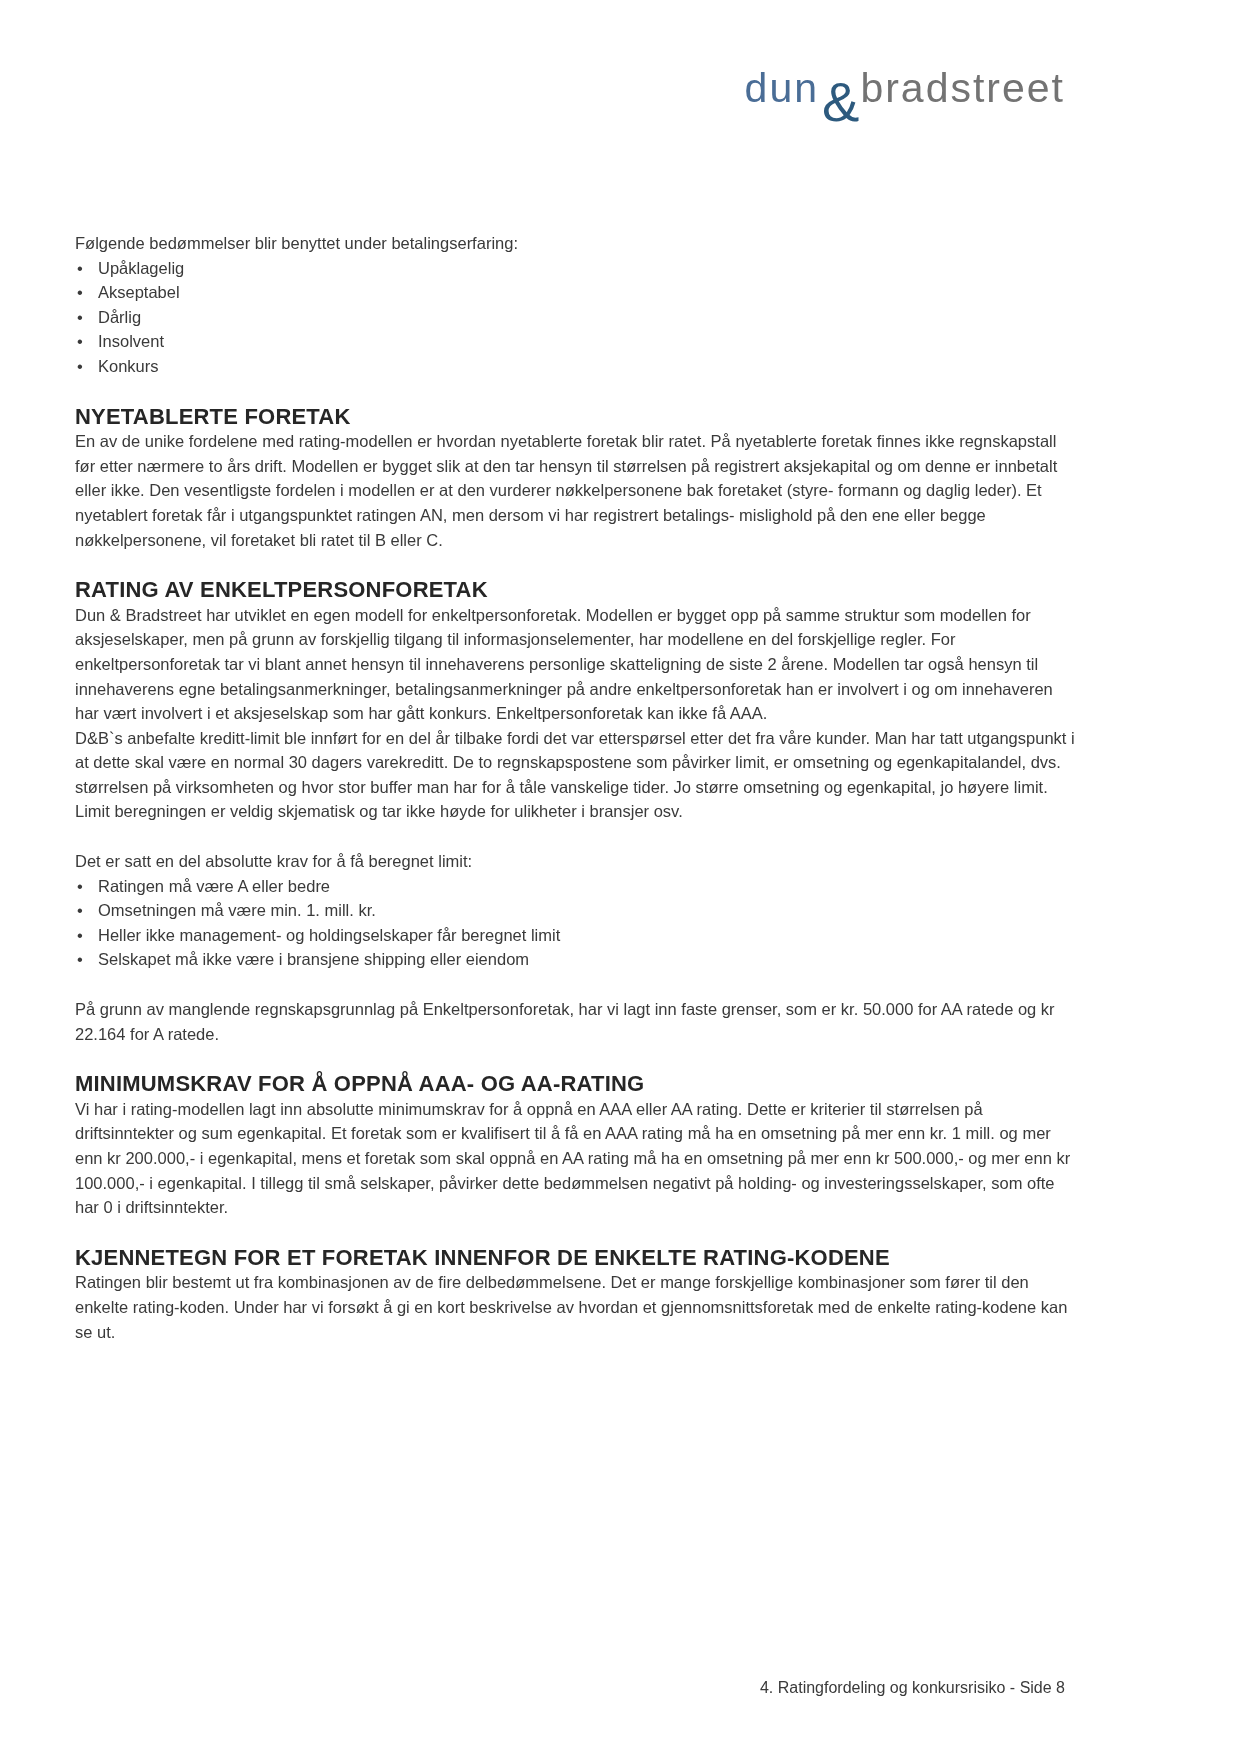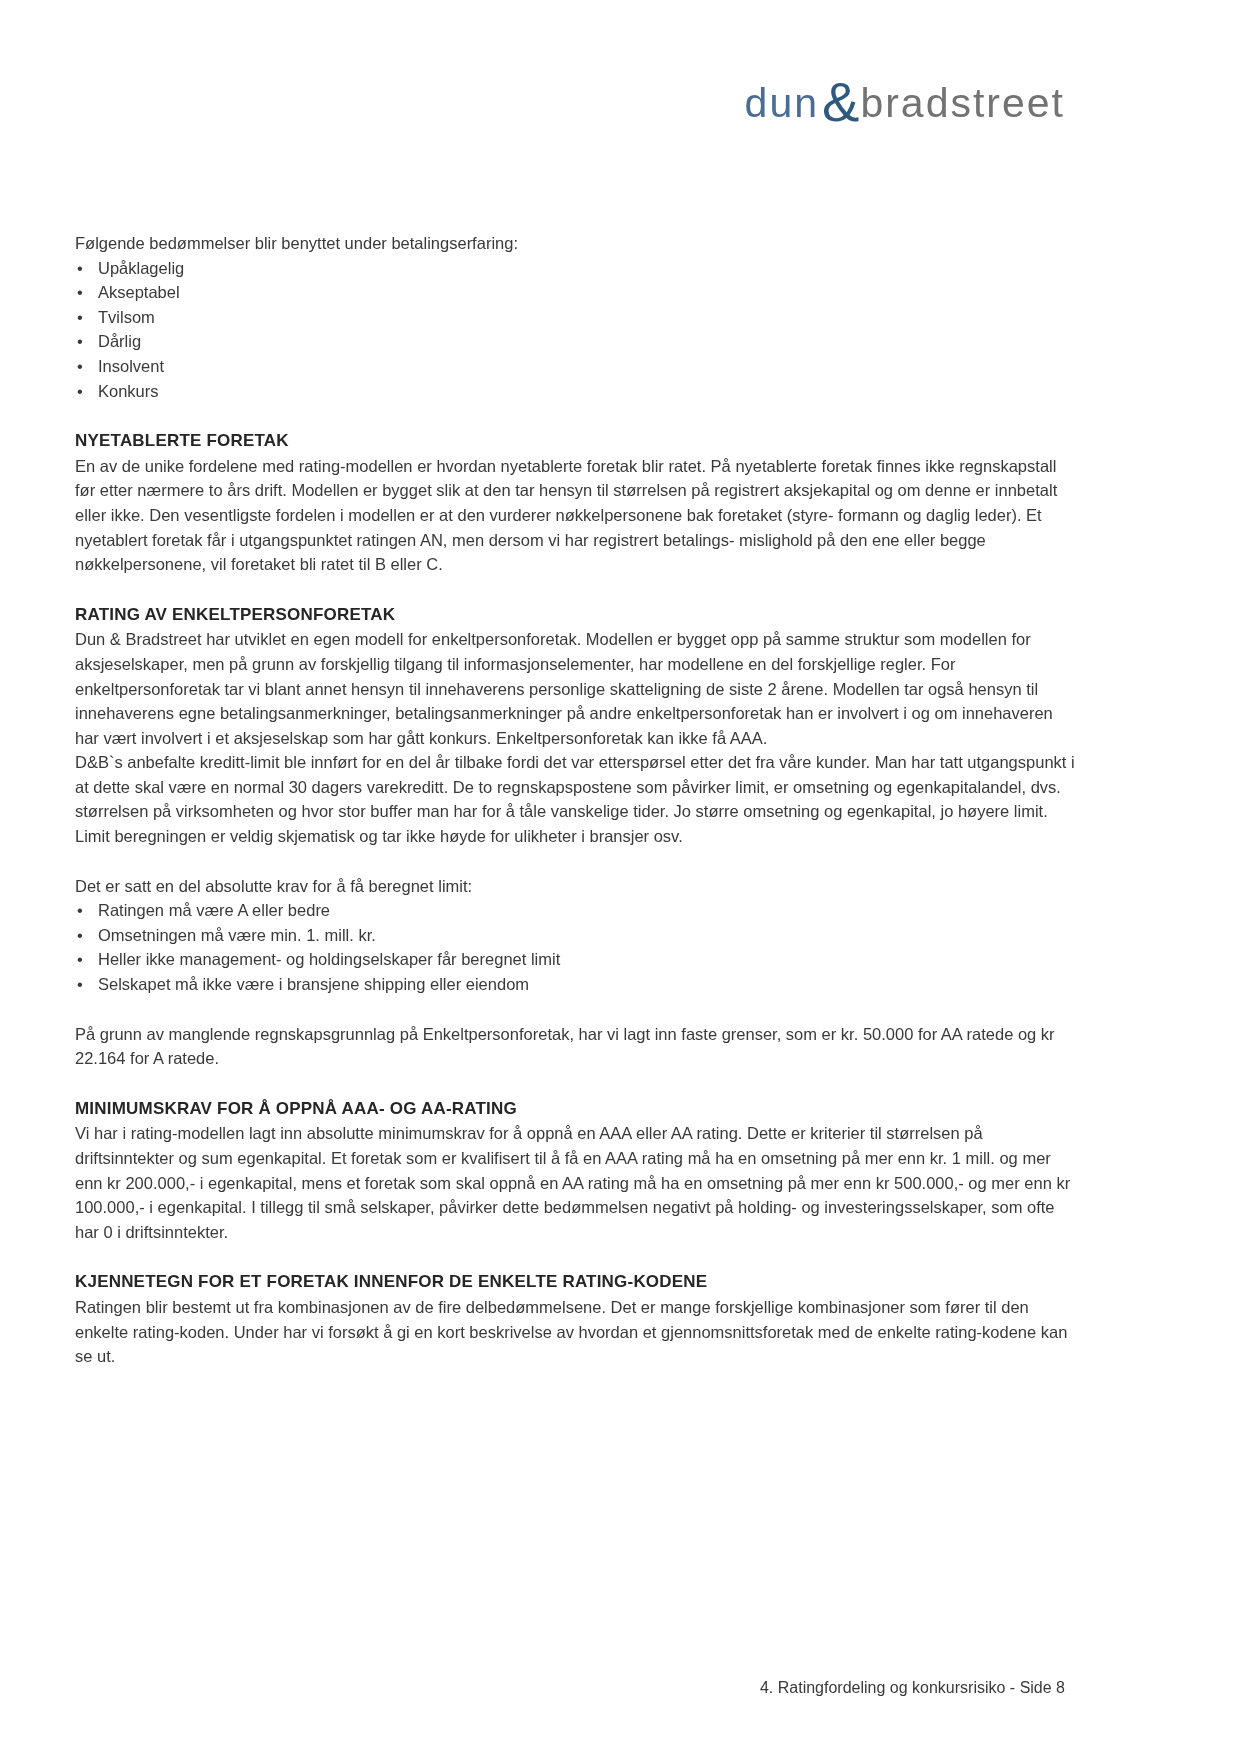--- a/index.html
+++ b/index.html
@@ -13,21 +13,21 @@
     color: #3a3a3a;
     overflow: hidden;
   }
 
   
   .logo {
     position: absolute;
     top: 68px;
     right: 176px;
     display: flex;
-    align-items: flex-end;
+    align-items: flex-start;
     line-height: 1;
     user-select: none;
   }
   .logo-dun {
     font-size: 41px;
     font-weight: 400;
     letter-spacing: 2px;
     color: #4a6d96;
   }
   .logo-amp {
@@ -59,21 +59,21 @@
   .content li { position: relative; padding-left: 23px; }
   .content li::before {
     content: "\2022";
     position: absolute;
     left: 2px;
     top: 0;
     color: #3a3a3a;
   }
   h3.sec-heading {
     margin: 26px 0 0 0;
-    font-size: 17px;
+    font-size: 22px;
     line-height: 24.6px;
     font-weight: bold;
     color: #262626;
     letter-spacing: 0.2px;
   }
   .gap-top { margin-top: 25px !important; }
 
   
   .footer {
     position: absolute;
@@ -94,21 +94,20 @@
     <span class="logo-amp">&amp;</span>
     <span class="logo-brad">bradstreet</span>
   </div>
 
   <div class="content">
 
     <p>Følgende bedømmelser blir benyttet under betalingserfaring:</p>
     <ul>
       <li>Upåklagelig</li>
       <li>Akseptabel</li>
-      <li>Tvilsom</li>
       <li>Dårlig</li>
       <li>Insolvent</li>
       <li>Konkurs</li>
     </ul>
 
     <h3 class="sec-heading">NYETABLERTE FORETAK</h3>
     <p>En av de unike fordelene med rating-modellen er hvordan nyetablerte foretak blir ratet. På nyetablerte foretak finnes ikke regnskapstall før etter nærmere to års drift. Modellen er bygget slik at den tar hensyn til størrelsen på registrert aksjekapital og om denne er innbetalt eller ikke. Den vesentligste fordelen i modellen er at den vurderer nøkkelpersonene bak foretaket (styre- formann og daglig leder). Et nyetablert foretak får i utgangspunktet ratingen AN, men dersom vi har registrert betalings- mislighold på den ene eller begge nøkkelpersonene, vil foretaket bli ratet til B eller C.</p>
 
     <h3 class="sec-heading">RATING AV ENKELTPERSONFORETAK</h3>
     <p>Dun &amp; Bradstreet har utviklet en egen modell for enkeltpersonforetak. Modellen er bygget opp på samme struktur som modellen for aksjeselskaper, men på grunn av forskjellig tilgang til informasjonselementer, har modellene en del forskjellige regler. For enkeltpersonforetak tar vi blant annet hensyn til innehaverens personlige skatteligning de siste 2 årene. Modellen tar også hensyn til innehaverens egne betalingsanmerkninger, betalingsanmerkninger på andre enkeltpersonforetak han er involvert i og om innehaveren har vært involvert i et aksjeselskap som har gått konkurs. Enkeltpersonforetak kan ikke få AAA.</p>

